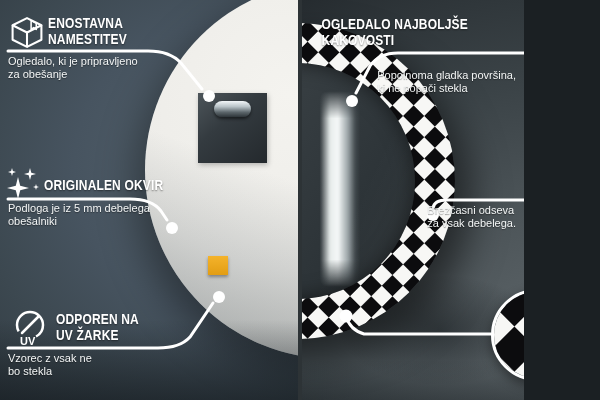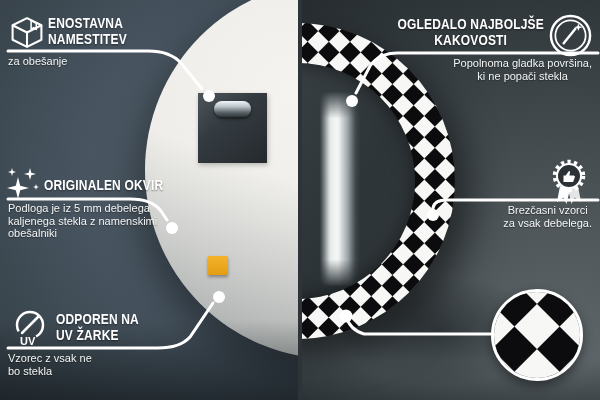--- a/index.html
+++ b/index.html
@@ -1,16 +1,16 @@
 <!DOCTYPE html>
 <html><head>
 <meta charset="utf-8">
 <style>
   html,body{margin:0;padding:0;background:#1b2023;}
-  .stage{position:relative;width:600px;height:400px;overflow:hidden;
+  .stage{position:relative;width:524px;height:400px;overflow:hidden;
          font-family:"Liberation Sans","DejaVu Sans",sans-serif;-webkit-font-smoothing:antialiased;}
   
   .panel{position:absolute;top:0;height:400px;overflow:hidden;}
   .panel-left{left:0;width:300px;
     background:radial-gradient(circle at 72% 42%, #53616b 0%, #475460 45%, #3c4850 75%, #333d44 100%);}
   .panel-left::after{content:"";position:absolute;inset:0;
     background:linear-gradient(to bottom, transparent 80%, rgba(13,18,22,.55) 100%);}
   .panel-right{left:300px;width:300px;
     background:radial-gradient(circle at 88% 92%, #60686c 0%, #4d5559 35%, #3a4246 65%, #262c30 100%);}
   .panel-right::after{content:"";position:absolute;inset:0;
@@ -56,21 +56,21 @@
   
   .callouts{position:absolute;left:0;top:0;z-index:5;pointer-events:none;}
   
   .txt{position:absolute;color:#fff;z-index:6;}
   .title-line{display:block;font-weight:bold;font-size:15px;line-height:16px;letter-spacing:.2px;
     transform:scaleX(.8);transform-origin:left center;white-space:nowrap;
     text-shadow:0 1px 2px rgba(0,0,0,.45);}
   .r .title-line{transform-origin:right center;}
   .body-line{display:block;font-size:11px;line-height:12.5px;color:#f3f5f5;white-space:nowrap;
     text-shadow:0 1px 1px rgba(0,0,0,.4);}
-  .r{text-align:center;}
+  .r{text-align:left;}
   .icon{position:absolute;z-index:6;}
 </style>
 </head>
 <body>
 
 <div class="stage">
 
   <div class="panel panel-left">
     <div class="disc"></div>
     <div class="plate">
@@ -120,37 +120,37 @@
       <path d="M4 10 V24 L18 31 V17"></path>
       <path d="M32 10 V24 L18 31"></path>
       <path d="M22 5.5 L27 8 V14 L24.5 12.2 L22 14 Z" stroke-width="1.5"></path>
     </g>
   </svg>
   <div class="txt" style="left:48px;top:15px">
     <span class="title-line">ENOSTAVNA</span>
     <span class="title-line">NAMESTITEV</span>
   </div>
   <div class="txt" style="left:8px;top:55px">
+    <span class="body-line">Ogledalo, ki je pripravljeno</span>
     <span class="body-line">za obešanje</span>
   </div>
 
   <svg class="icon" style="left:4px;top:164px" width="38" height="38" viewBox="0 0 36 38">
     <g fill="#fff">
       <path d="M13 13 L15.2 21.8 L24 24 L15.2 26.2 L13 35 L10.8 26.2 L2 24 L10.8 21.8 Z"></path>
       <path d="M25 4 L26.3 8.7 L31 10 L26.3 11.3 L25 16 L23.7 11.3 L19 10 L23.7 8.7 Z"></path>
       <path d="M7 4 L7.9 7.1 L11 8 L7.9 8.9 L7 12 L6.1 8.9 L3 8 L6.1 7.1 Z"></path>
       <path d="M31 20 L31.7 22.3 L34 23 L31.7 23.7 L31 26 L30.3 23.7 L28 23 L30.3 22.3 Z"></path>
     </g>
   </svg>
   <div class="txt" style="left:44px;top:177px">
     <span class="title-line">ORIGINALEN OKVIR</span>
   </div>
   <div class="txt" style="left:8px;top:202px">
     <span class="body-line">Podloga je iz 5 mm debelega</span>
-    <span class="body-line">kaljenega stekla z namenskimi</span>
     <span class="body-line">obešalniki</span>
   </div>
 
   <svg class="icon" style="left:10px;top:308px" width="40" height="40" viewBox="0 0 40 40">
     <circle cx="20" cy="17" r="13" fill="none" stroke="#fff" stroke-width="2.5" stroke-dasharray="14 20 47.6 0"></circle>
     <line x1="12" y1="25" x2="28" y2="9" stroke="#fff" stroke-width="2.5" stroke-linecap="round"></line>
     <text x="10" y="37" font-size="11" font-weight="bold" fill="#fff">UV</text>
   </svg>
   <div class="txt" style="left:56px;top:311px">
     <span class="title-line">ODPOREN NA</span>
@@ -166,30 +166,30 @@
       <circle cx="23" cy="23" r="20" stroke-width="2.5"></circle>
       <circle cx="23" cy="23" r="15.5" stroke-width="1.8"></circle>
       <line x1="16" y1="31" x2="28" y2="16" stroke-width="2.5" stroke-linecap="round"></line>
     </g>
     <path d="M31 10.5 L32 13.5 L35 14.5 L32 15.5 L31 18.5 L30 15.5 L27 14.5 L30 13.5 Z" fill="#fff"></path>
   </svg>
   <div class="txt r" style="right:56px;top:16px">
     <span class="title-line">OGLEDALO NAJBOLJŠE</span>
     <span class="title-line">KAKOVOSTI</span>
   </div>
-  <div class="txt r" style="right:8px;top:57px">
+  <div class="txt r" style="right:8px;top:69px">
     <span class="body-line">Popolnoma gladka površina,</span>
     <span class="body-line">ki ne popači stekla</span>
   </div>
 
   <svg class="icon" style="left:547px;top:157px" width="44" height="50" viewBox="0 0 44 50">
     <path d="M13 29 L10 45 L16.5 40.5 L19.5 47 L23 32 Z" fill="#fff"></path>
     <path d="M31 29 L34 45 L27.5 40.5 L24.5 47 L21 32 Z" fill="#fff" opacity=".85"></path>
     <circle cx="22" cy="19" r="14" fill="none" stroke="#fff" stroke-width="4.5" stroke-dasharray="3.2 3.2"></circle>
     <circle cx="22" cy="19" r="12" fill="#2b3134" stroke="#fff" stroke-width="2"></circle>
     <path d="M16.5 25 v-6.5 h2.2 l3-4.2 q1.6 -.8 1.3 1.4 l-.6 2.8 h4.4 q1.7 .3 1 2 l-1.7 4.5 Z" fill="#fff"></path>
   </svg>
   <div class="txt r" style="right:8px;top:204px">
-    <span class="body-line">Brezčasni vzorci</span>
+    <span class="body-line">Brezčasni odseva</span>
     <span class="body-line">za vsak debelega.</span>
   </div>
 
 </div>
 
 </body></html>

